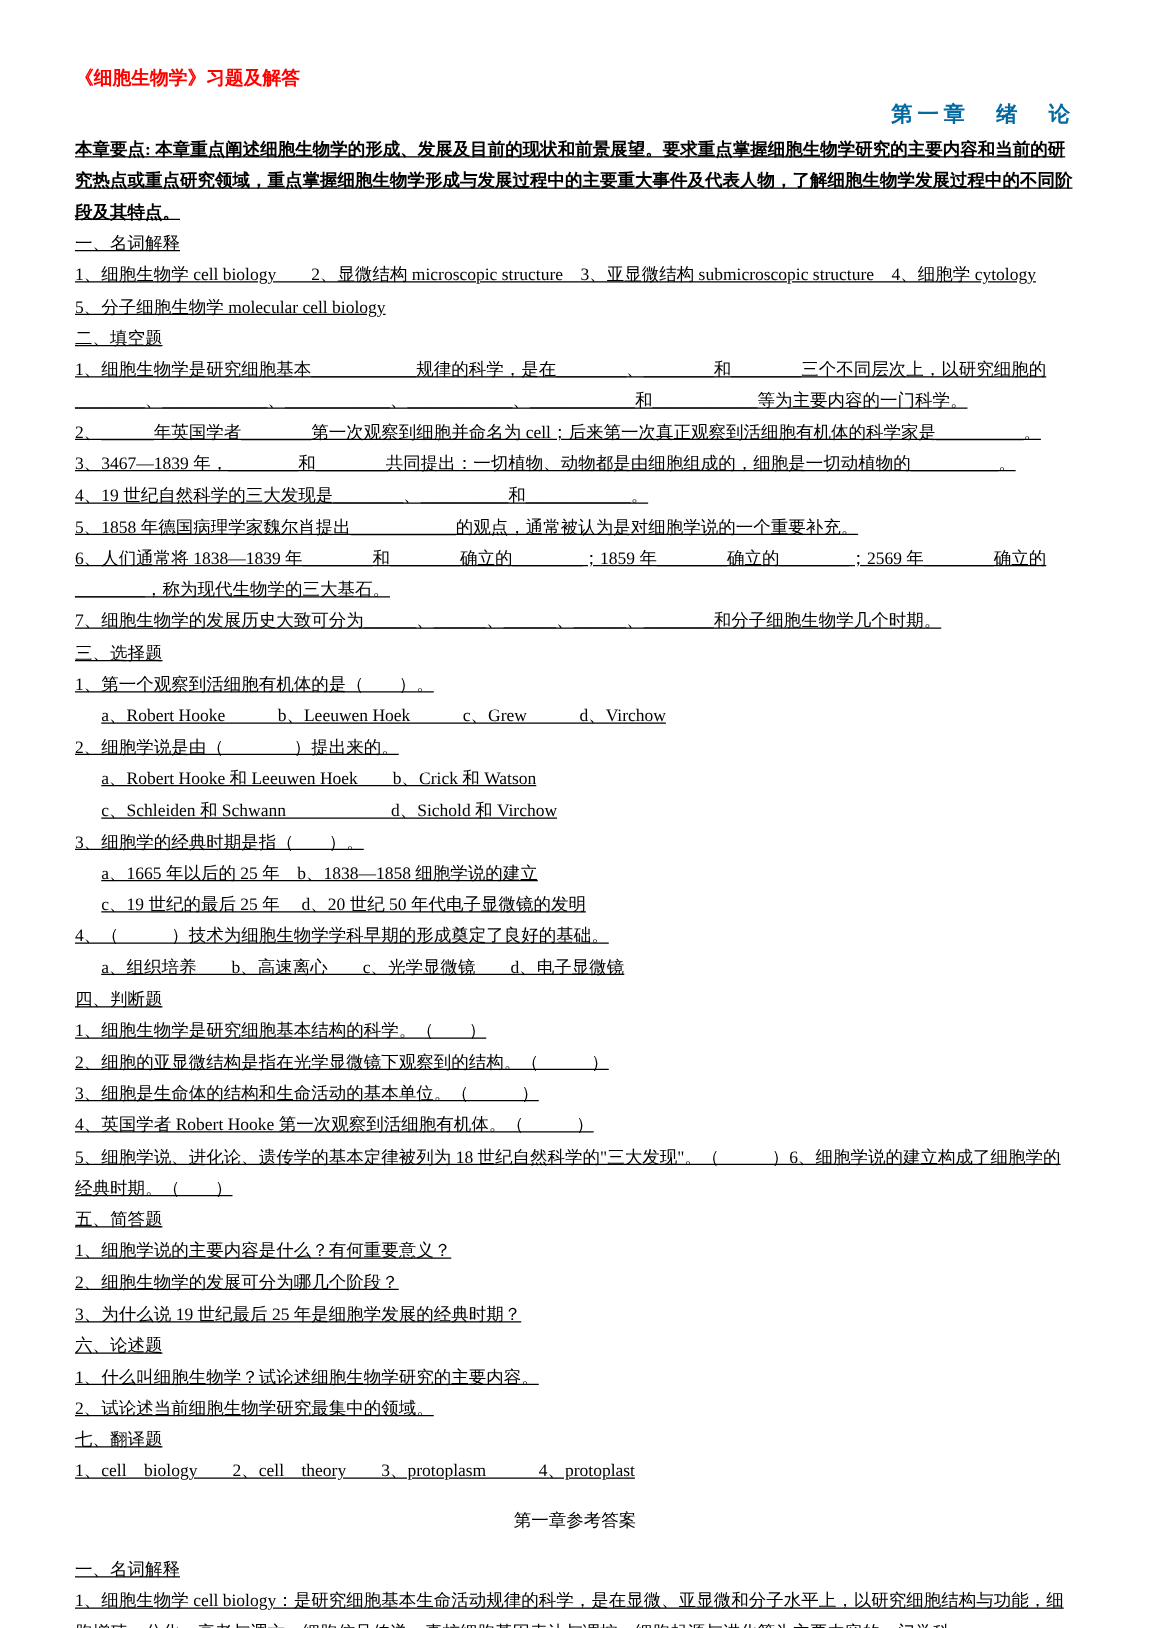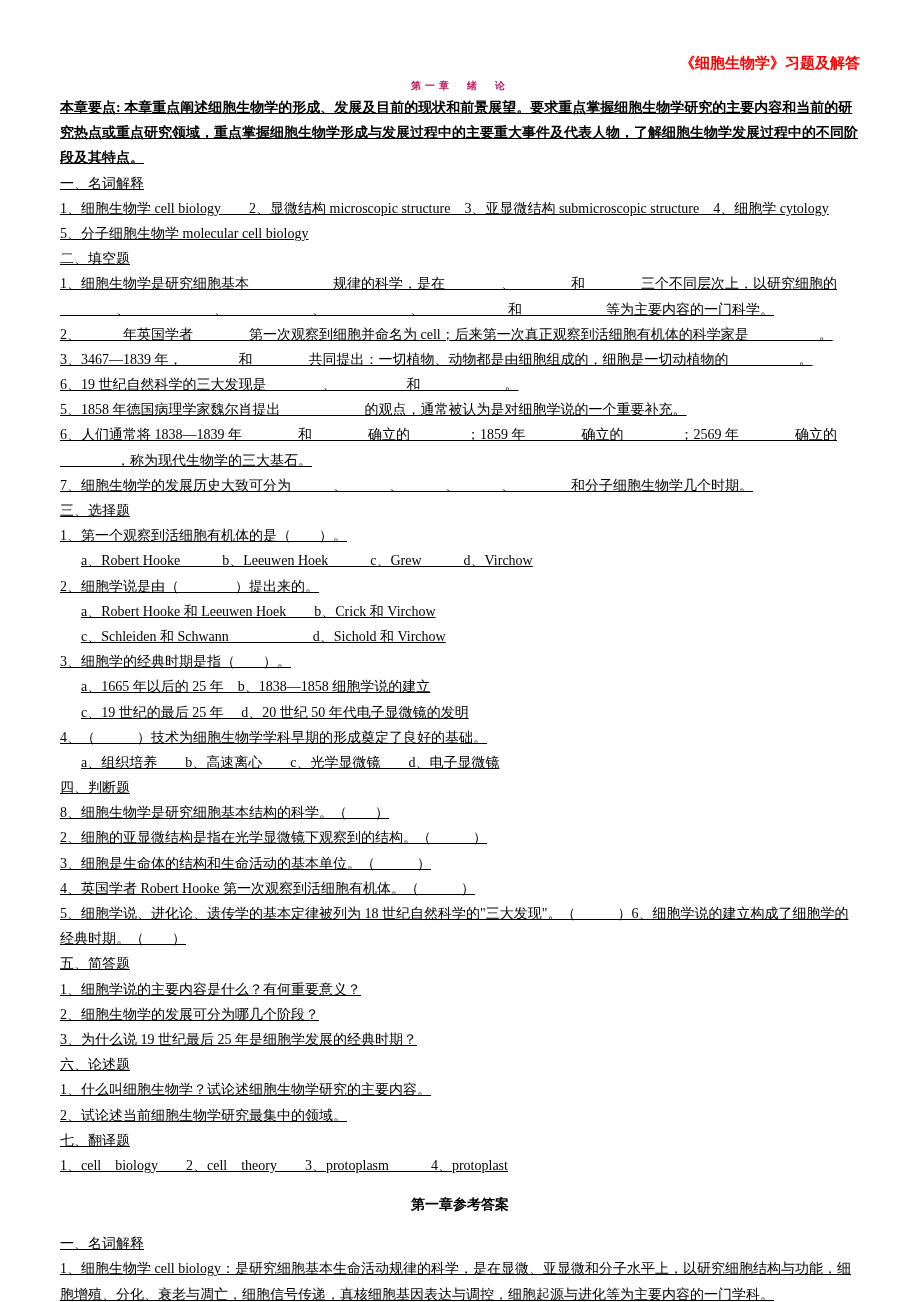--- a/index.html
+++ b/index.html
@@ -7,37 +7,37 @@
       font-size: 14px;
       line-height: 1.8;
       color: #000;
       background: #fff;
       margin: 0;
       padding: 50px 60px;
       width: 800px;
     }
     .title-main {
       color: #ff0000;
-      text-align: right;
+      text-align: left;
       font-weight: bold;
       font-size: 15px;
     }
     .title-chapter {
-      color: #be185d;
-      text-align: center;
+      color: #0369a1;
+      text-align: right;
       font-weight: bold;
-      font-size: 10px;
+      font-size: 17px;
       letter-spacing: 4px;
     }
     .bold {
       font-weight: bold;
     }
     .answer-title {
       text-align: center;
-      font-weight: bold;
+      font-weight: normal;
     }
     .indent {
       text-indent: 1.5em;
     }
     .line {
       margin: 0;
       text-decoration: underline;
     }
   </style>
 </head>
@@ -52,39 +52,39 @@
 </p>
 
 <p class="line">一、名词解释</p>
 <p class="line">1、细胞生物学 cell biology　　2、显微结构 microscopic structure　3、亚显微结构 submicroscopic structure　4、细胞学 cytology</p>
 <p class="line">5、分子细胞生物学 molecular cell biology</p>
 
 <p class="line">二、填空题</p>
 <p class="line">1、细胞生物学是研究细胞基本____________规律的科学，是在________、________和________三个不同层次上，以研究细胞的________、____________、____________、____________、____________和____________等为主要内容的一门科学。</p>
 <p class="line">2、______年英国学者________第一次观察到细胞并命名为 cell；后来第一次真正观察到活细胞有机体的科学家是__________。</p>
 <p class="line">3、3467—1839 年，________和________共同提出：一切植物、动物都是由细胞组成的，细胞是一切动植物的__________。</p>
-<p class="line">6、19 世纪自然科学的三大发现是________、__________和____________。</p>
+<p class="line">4、19 世纪自然科学的三大发现是________、__________和____________。</p>
 <p class="line">5、1858 年德国病理学家魏尔肖提出____________的观点，通常被认为是对细胞学说的一个重要补充。</p>
 <p class="line">6、人们通常将 1838—1839 年________和________确立的________；1859 年________确立的________；2569 年________确立的________，称为现代生物学的三大基石。</p>
 <p class="line">7、细胞生物学的发展历史大致可分为______、______、______、______、________和分子细胞生物学几个时期。</p>
 
 <p class="line">三、选择题</p>
 <p class="line">1、第一个观察到活细胞有机体的是（　　）。</p>
 <p class="line indent">a、Robert Hooke　　　b、Leeuwen Hoek　　　c、Grew　　　d、Virchow</p>
 <p class="line">2、细胞学说是由（　　　　）提出来的。</p>
-<p class="line indent">a、Robert Hooke 和 Leeuwen Hoek　　b、Crick 和 Virchow</p>
+<p class="line indent">a、Robert Hooke 和 Leeuwen Hoek　　b、Crick 和 Watson</p>
 <p class="line indent">c、Schleiden 和 Schwann　　　　　　d、Sichold 和 Virchow</p>
 <p class="line">3、细胞学的经典时期是指（　　）。</p>
 <p class="line indent">a、1665 年以后的 25 年　b、1838—1858 细胞学说的建立</p>
 <p class="line indent">c、19 世纪的最后 25 年　 d、20 世纪 50 年代电子显微镜的发明</p>
 <p class="line">4、（　　　）技术为细胞生物学学科早期的形成奠定了良好的基础。</p>
 <p class="line indent">a、组织培养　　b、高速离心　　c、光学显微镜　　d、电子显微镜</p>
 
 <p class="line">四、判断题</p>
-<p class="line">8、细胞生物学是研究细胞基本结构的科学。（　　）</p>
+<p class="line">1、细胞生物学是研究细胞基本结构的科学。（　　）</p>
 <p class="line">2、细胞的亚显微结构是指在光学显微镜下观察到的结构。（　　　）</p>
 <p class="line">3、细胞是生命体的结构和生命活动的基本单位。（　　　）</p>
 <p class="line">4、英国学者 Robert Hooke 第一次观察到活细胞有机体。（　　　）</p>
 <p class="line">5、细胞学说、进化论、遗传学的基本定律被列为 18 世纪自然科学的"三大发现"。（　　　）6、细胞学说的建立构成了细胞学的经典时期。（　　）</p>
 
 <p class="line">五、简答题</p>
 <p class="line">1、细胞学说的主要内容是什么？有何重要意义？</p>
 <p class="line">2、细胞生物学的发展可分为哪几个阶段？</p>
 <p class="line">3、为什么说 19 世纪最后 25 年是细胞学发展的经典时期？</p>
 

